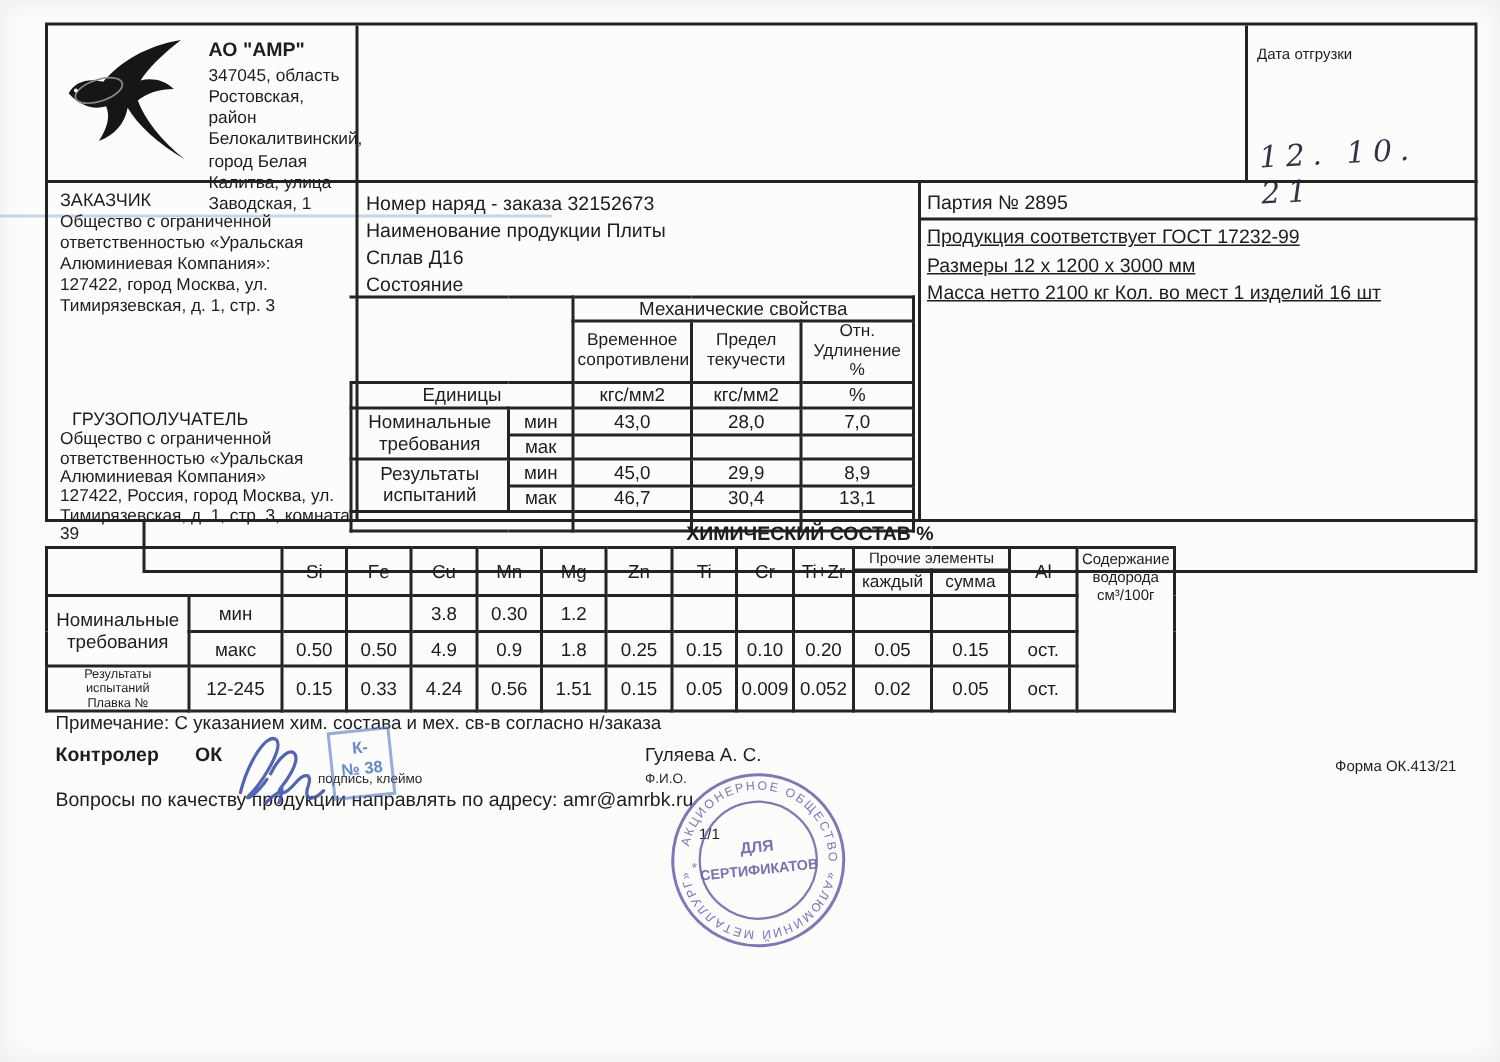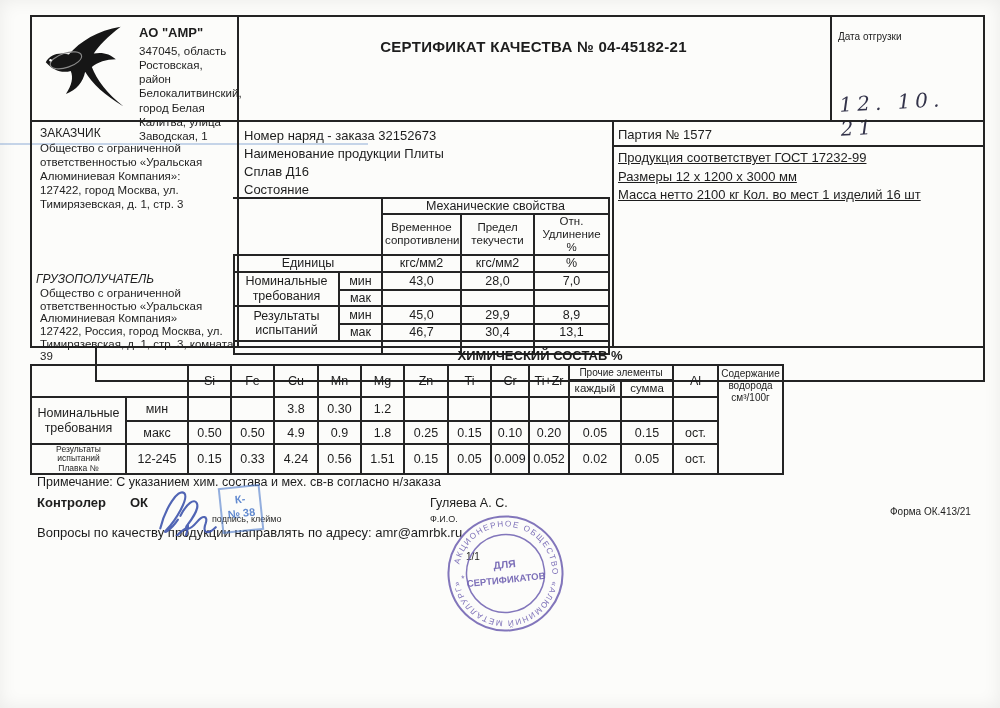--- a/index.html
+++ b/index.html
@@ -51,50 +51,49 @@
     </svg>
 
     <div class="abs bold" style="left:107px;top:8px;font-size:13px;">АО "АМР"</div>
     <div class="abs pre" style="left:107px;top:27px;width:96px;font-size:11.5px;line-height:1.23;">347045, область
 Ростовская, район
 Белокалитвинский,
 город Белая
 Калитва, улица
 Заводская, 1</div>
 
-    <div class="abs bold center" style="left:205px;top:21px;width:593px;font-size:15px;letter-spacing:0.3px;">СЕРТИФИКАТ КАЧЕСТВА №  04-45182-21</div>
 
     <div class="abs" style="left:806px;top:14px;font-size:10px;">Дата отгрузки</div>
     <div class="abs handwrite" style="left:808px;top:72px;">12. 10. 21</div>
   </div>
 
   <div class="abs bd" style="left:30px;top:120px;width:955px;height:228px;">
     <div class="vline" style="left:205px;"></div>
     <div class="vline" style="left:580px;"></div>
 
     <div class="abs" style="left:8px;top:4px;font-size:12px;">ЗАКАЗЧИК</div>
     <div class="abs pre" style="left:8px;top:19px;width:193px;font-size:11.5px;line-height:1.22;">Общество с ограниченной
 ответственностью «Уральская
 Алюминиевая Компания»:
 127422,  город Москва, ул.
 Тимирязевская, д. 1, стр. 3</div>
 
-    <div class="abs" style="left:4px;top:150px;font-size:12px;font-style:italic;">ГРУЗОПОЛУЧАТЕЛЬ</div>
+    <div class="abs" style="left:16px;top:150px;font-size:12px;">ГРУЗОПОЛУЧАТЕЛЬ</div>
     <div class="abs pre" style="left:8px;top:165px;width:200px;font-size:11.5px;line-height:1.1;">Общество с ограниченной
 ответственностью «Уральская
 Алюминиевая Компания»
 127422,  Россия, город Москва, ул.
 Тимирязевская, д. 1, стр. 3, комната 39</div>
 
     <div class="abs pre" style="left:212px;top:5px;width:360px;font-size:13px;line-height:18px;">Номер наряд - заказа 32152673
 Наименование продукции Плиты
 Сплав  Д16
 Состояние</div>
 
-    <div class="abs" style="left:586px;top:5px;font-size:13px;">Партия № 1577</div>
+    <div class="abs" style="left:586px;top:5px;font-size:13px;">Партия № 2895</div>
     <div class="abs" style="left:580px;top:23px;width:373px;border-bottom:2px solid #232323;"></div>
     <div class="abs pre" style="left:586px;top:27px;width:366px;font-size:13px;line-height:18.5px;text-decoration:underline;">Продукция соответствует  ГОСТ 17232-99
 Размеры 12 х 1200 х 3000 мм
 Масса нетто  2100 кг  Кол. во мест 1  изделий 16 шт</div>
   </div>
 
   <table class="abs" style="left:233px;top:197px;width:377px;">
     <colgroup>
         <col style="width:105px">
         <col style="width:43px">

